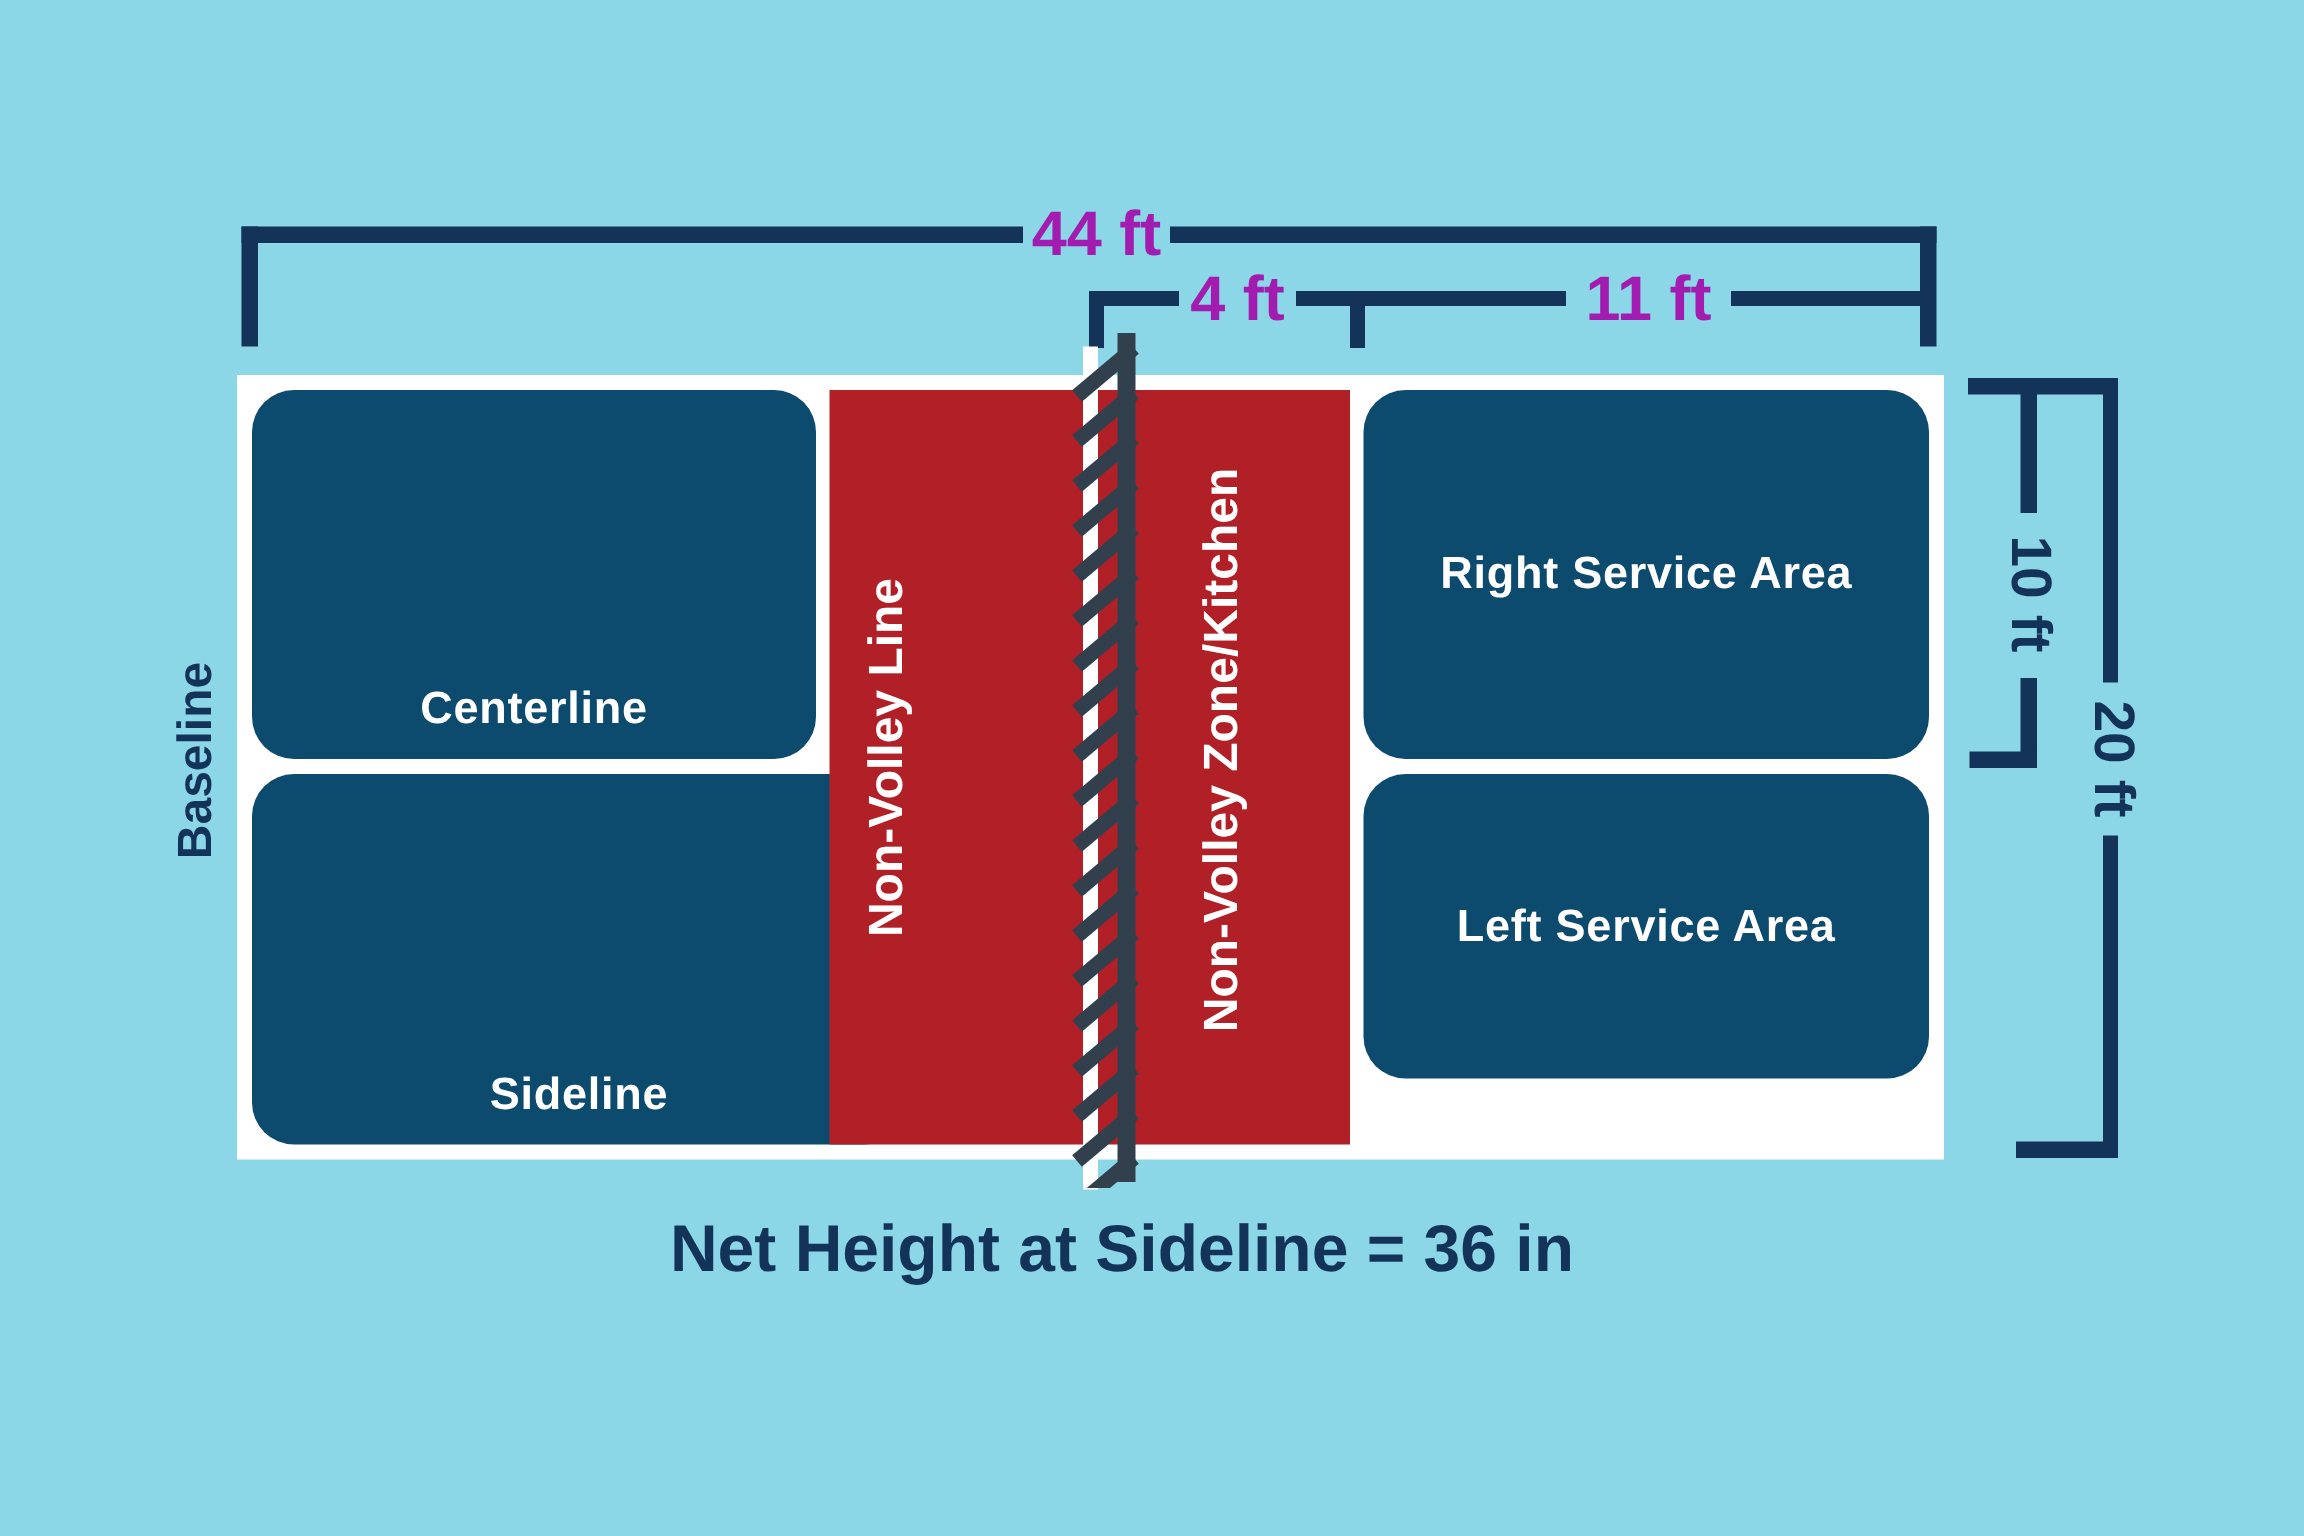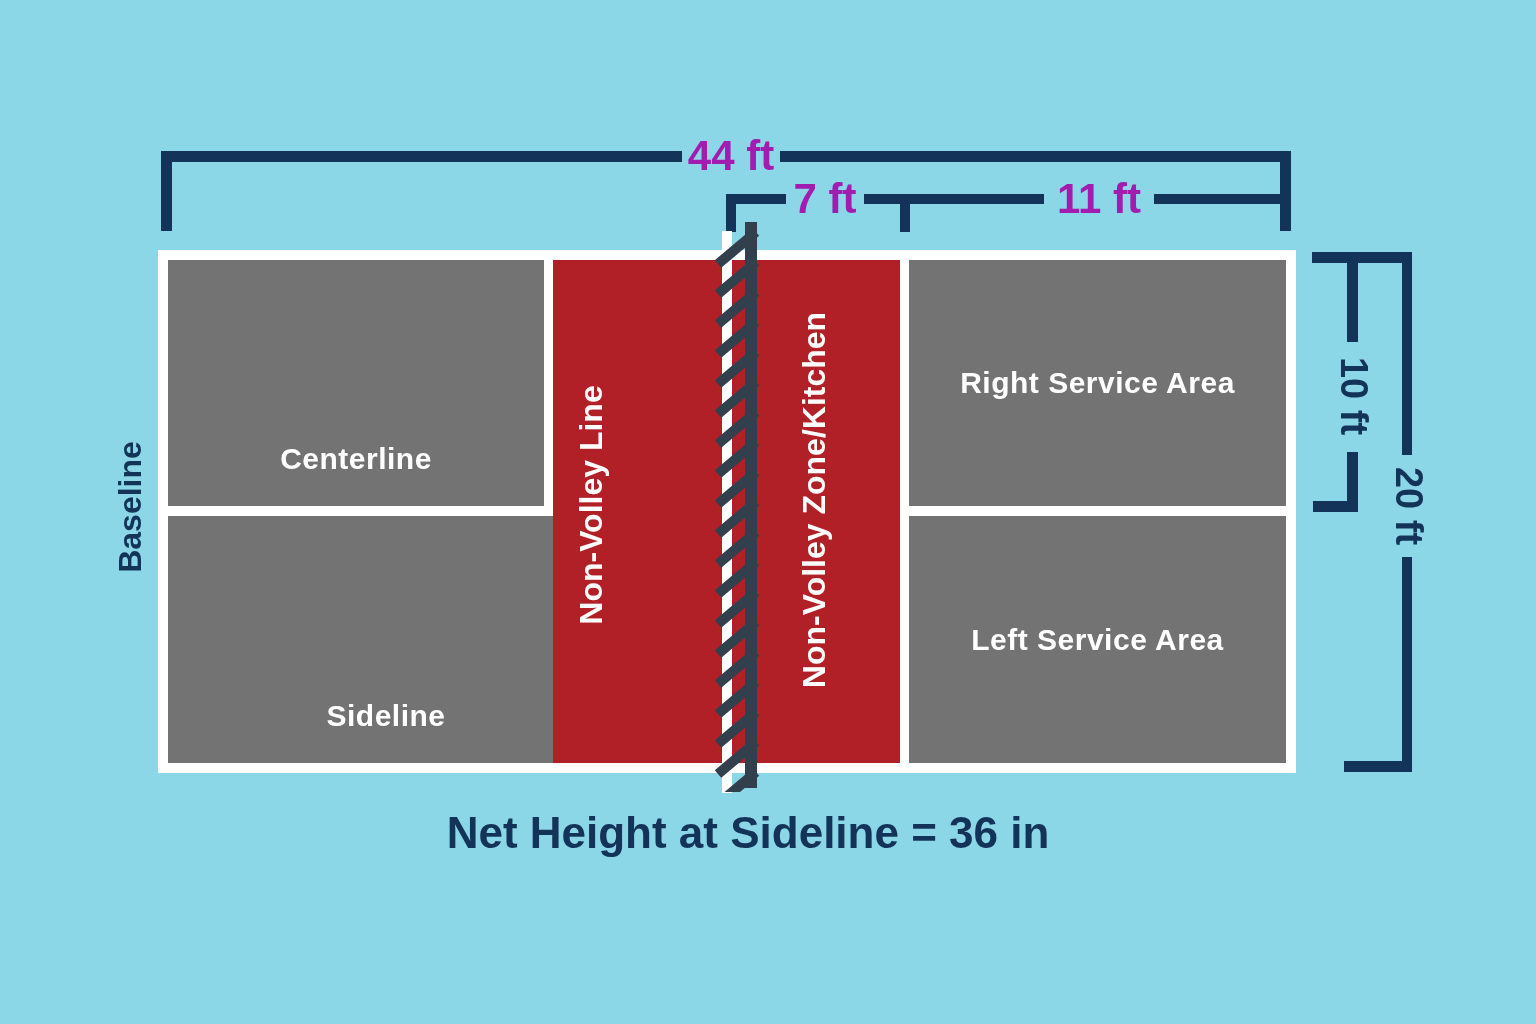--- a/index.html
+++ b/index.html
@@ -3,25 +3,25 @@
 <meta charset="utf-8">
 <style>
   * { margin:0; padding:0; box-sizing:border-box; }
   html,body { background:#8cd7e7; }
   body { font-family:"Liberation Sans", sans-serif; }
   .canvas { position:relative; width:1536px; height:1024px; background:#8cd7e7; overflow:hidden; }
 
   .line  { position:absolute; background:#143358; }
   .court-bg { position:absolute; background:#ffffff; }
   .zone  { position:absolute; display:flex; }
-  .zone-navy { background:#737373; }
+  .zone-navy { background:#0c4a6e;border-radius:28px; }
   .zone-red  { background:#b22027; }
 
   .zone-label { width:100%; color:#ffffff; font-weight:bold; font-size:30px; letter-spacing:.5px; }
-  .label-bottom { display:flex; align-items:flex-end; justify-content:center; padding-bottom:30px; }
+  .label-bottom { display:flex; align-items:flex-end; justify-content:center; padding-bottom:16px; }
   .label-center { display:flex; align-items:center; justify-content:center; }
 
   .dim-label { position:absolute; color:#a21caf; font-weight:bold; font-size:42px;
                display:flex; align-items:center; justify-content:center; white-space:nowrap; }
   .rot-label { position:absolute; font-weight:bold; white-space:nowrap; }
   .rot-cw  { transform:translate(-50%,-50%) rotate(90deg); }
   .rot-ccw { transform:translate(-50%,-50%) rotate(-90deg); }
   .navy-text  { color:#143358; }
   .white-text { color:#ffffff; }
 
@@ -36,21 +36,21 @@
 <div class="canvas">
 
   <div class="line" style="left:161px; top:151px; width:521px; height:11px;"></div>
   <div class="line" style="left:780px; top:151px; width:511px; height:11px;"></div>
   <div class="line" style="left:161px; top:151px; width:11px; height:80px;"></div>
   <div class="line" style="left:1280px; top:151px; width:11px; height:80px;"></div>
   <div class="dim-label" style="left:681px; top:134px; width:100px; height:44px;">44 ft</div>
 
   <div class="line" style="left:726px; top:194px; width:10px; height:38px;"></div>
   <div class="line" style="left:726px; top:194px; width:60px; height:10px;"></div>
-  <div class="dim-label" style="left:785px; top:177px; width:80px; height:44px;">7 ft</div>
+  <div class="dim-label" style="left:785px; top:177px; width:80px; height:44px;">4 ft</div>
   <div class="line" style="left:864px; top:194px; width:180px; height:10px;"></div>
   <div class="line" style="left:900px; top:194px; width:10px; height:38px;"></div>
   <div class="dim-label" style="left:1049px; top:177px; width:100px; height:44px;">11 ft</div>
   <div class="line" style="left:1154px; top:194px; width:136px; height:10px;"></div>
 
   <div class="line" style="left:1312px; top:252px; width:100px; height:11px;"></div>
   <div class="line" style="left:1347px; top:252px; width:11px; height:90px;"></div>
   <div class="rot-label rot-cw navy-text" style="left:1353px; top:396px; font-size:38px;">10 ft</div>
   <div class="line" style="left:1347px; top:452px; width:11px; height:60px;"></div>
   <div class="line" style="left:1313px; top:501px; width:45px; height:11px;"></div>
@@ -67,21 +67,21 @@
   <div class="zone zone-navy" style="left:168px; top:516px; width:436px; height:247px;">
     <span class="zone-label label-bottom">Sideline</span>
   </div>
 
   <div class="zone zone-red" style="left:553px; top:260px; width:169px; height:503px;"></div>
   <div class="zone zone-red" style="left:732px; top:260px; width:168px; height:503px;"></div>
 
   <div class="zone zone-navy" style="left:909px; top:260px; width:377px; height:246px;">
     <span class="zone-label label-center">Right Service Area</span>
   </div>
-  <div class="zone zone-navy" style="left:909px; top:516px; width:377px; height:247px;">
+  <div class="zone zone-navy" style="left:909px; top:516px; width:377px; height:203px;">
     <span class="zone-label label-center">Left Service Area</span>
   </div>
 
   <div class="center-strip" style="left:722px; top:231px; width:10px; height:562px;"></div>
   <svg id="net-svg" style="position:absolute; left:712px; top:222px;" width="50" height="570">
       <rect x="33" y="0" width="12" height="566" fill="#32404e"></rect>
       <line x1="6" y1="42" x2="44" y2="10" stroke="#32404e" stroke-width="10"></line>
       <line x1="6" y1="72" x2="44" y2="40" stroke="#32404e" stroke-width="10"></line>
       <line x1="6" y1="102" x2="44" y2="70" stroke="#32404e" stroke-width="10"></line>
       <line x1="6" y1="132" x2="44" y2="100" stroke="#32404e" stroke-width="10"></line>

